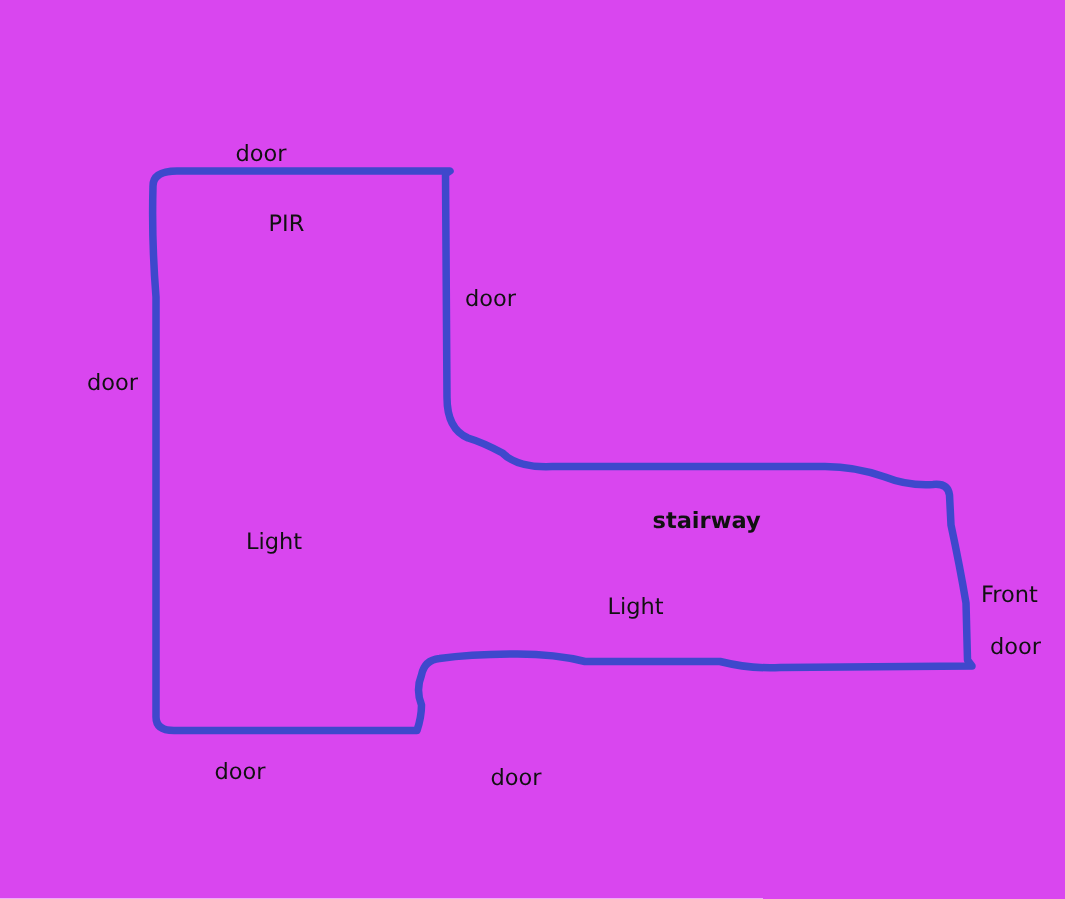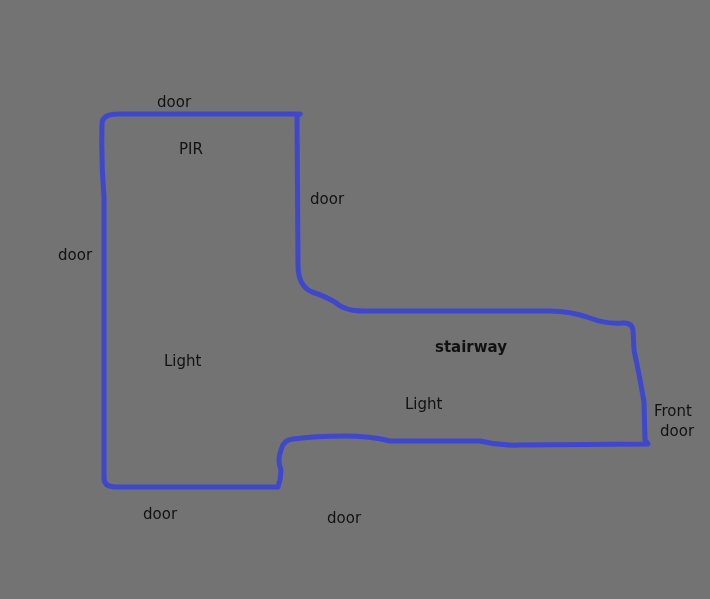--- a/index.html
+++ b/index.html
@@ -1,20 +1,20 @@
 <!DOCTYPE html>
 <html><head>
   <meta charset="utf-8">
   <style>
     html, body { margin: 0; padding: 0; background: #ffffff; }
     #canvas {
       position: relative;
       width: 710px;
       height: 599px;
-      background: #737373;
+      background: #d946ef;
       overflow: hidden;
       font-family: "DejaVu Sans", "Liberation Sans", sans-serif;
     }
     #outline {
       position: absolute;
       left: 0; top: 0;
       width: 710px; height: 599px;
     }
     .label {
       position: absolute;
@@ -58,17 +58,17 @@
          L 297 116 Z" fill="none" stroke="#3F48CC" stroke-width="5" stroke-linejoin="round" stroke-linecap="round"></path>
   </svg>
 
   <span class="label" style="left:157px; top:95px;">door</span>
   <span class="label" style="left:179px; top:142px;text-align:center;">PIR</span>
   <span class="label" style="left:310px; top:192px;">door</span>
   <span class="label" style="left:58px; top:248px;">door</span>
   <span class="label" style="left:164px; top:354px;">Light</span>
   <span class="label" style="left:435px; top:340px;font-weight:bold;">stairway</span>
   <span class="label" style="left:405px; top:397px;">Light</span>
-  <span class="label" style="left:654px; top:404px;">Front</span>
+  <span class="label" style="left:654px; top:389px;">Front</span>
   <span class="label" style="left:660px; top:424px;">door</span>
   <span class="label" style="left:143px; top:507px;">door</span>
   <span class="label" style="left:327px; top:511px;">door</span>
 </div>
 
 </body></html>

